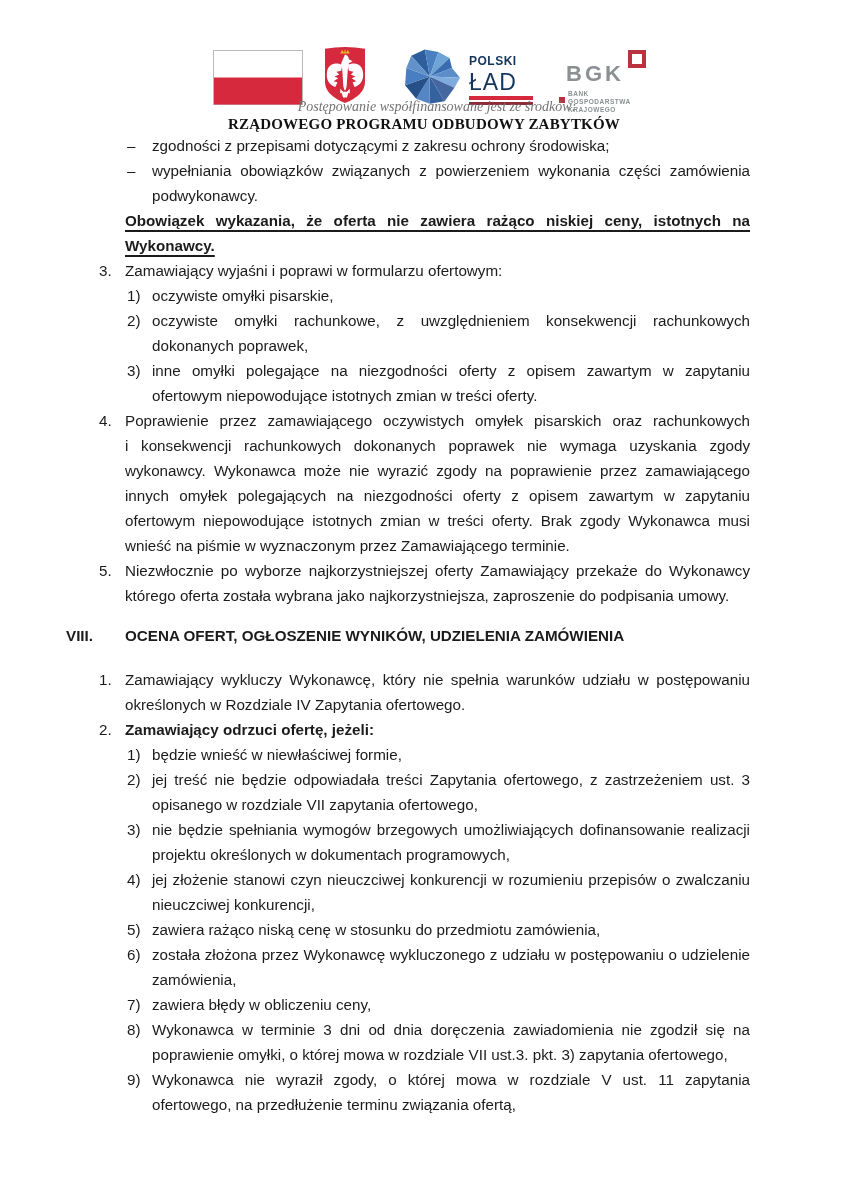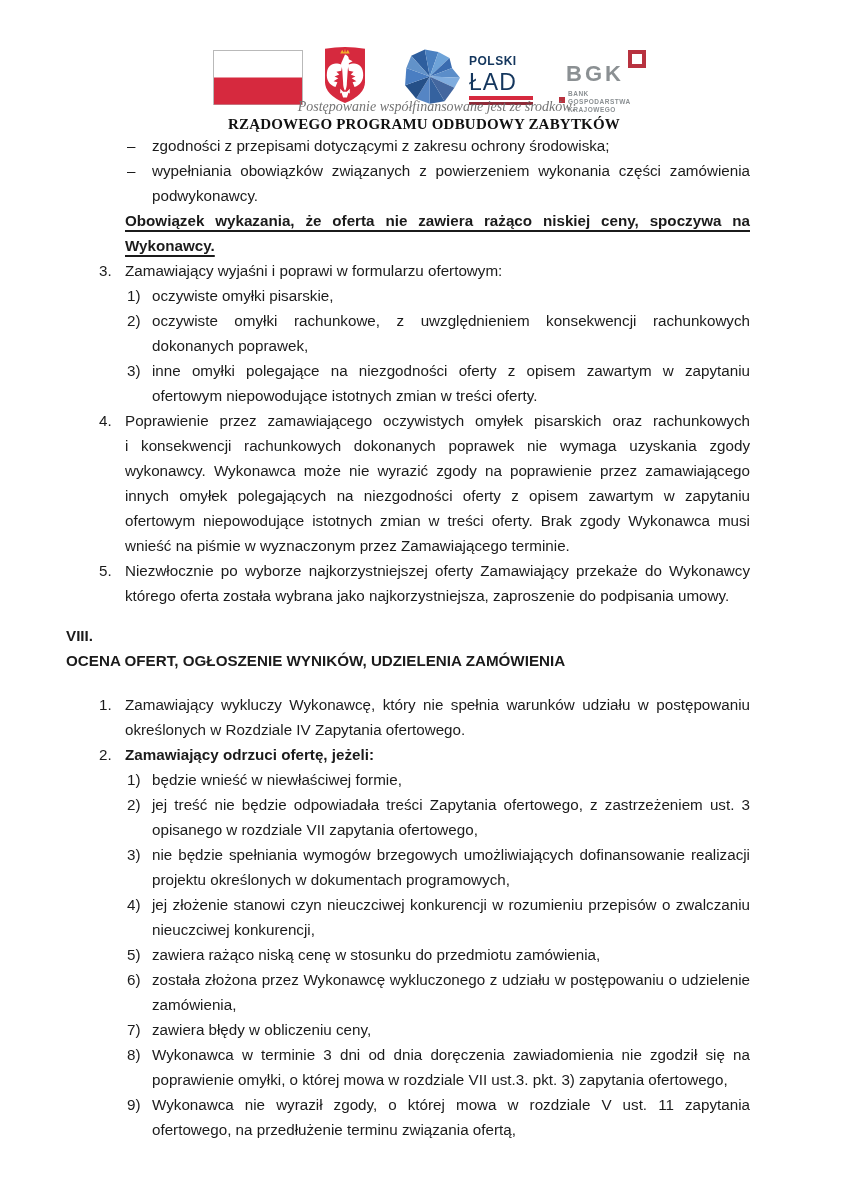--- a/index.html
+++ b/index.html
@@ -44,21 +44,21 @@
   .sub-row   { margin-left:127px; }
   .sub-row .num { width:25px; }
   .sub-row .txt { width:598px; }
 
   .note {
     margin-left:125px; width:625px; text-align:justify;
     font-weight:bold; text-decoration:underline;
     text-underline-offset:4px; text-decoration-thickness:1.5px;
   }
 
-  .section-heading { display:flex; margin-left:66px; font-weight:bold; margin-top:15px; margin-bottom:19px;flex-direction:column; }
+  .section-heading { display:flex; margin-left:66px; font-weight:bold; margin-top:15px; margin-bottom:19px; }
   .section-heading .num { width:59px; }
   .section-heading .title { width:680px; }
 
   .b { font-weight:bold; }
 </style>
 </head>
 <body>
 
 <div class="page">
 
@@ -128,21 +128,21 @@
 
     <div class="row sub-row">
       <span class="num">–</span>
       <span class="txt">zgodności z przepisami dotyczącymi z zakresu ochrony środowiska;</span>
     </div>
     <div class="row sub-row">
       <span class="num">–</span>
       <span class="txt">wypełniania obowiązków związanych z powierzeniem wykonania części zamówienia podwykonawcy.</span>
     </div>
 
-    <div class="note">Obowiązek wykazania, że oferta nie zawiera rażąco niskiej ceny, spoczywa na Wykonawcy.</div>
+    <div class="note">Obowiązek wykazania, że oferta nie zawiera rażąco niskiej ceny, istotnych na Wykonawcy.</div>
 
     <div class="row main-row">
       <span class="num">3.</span>
       <span class="txt">Zamawiający wyjaśni i poprawi w formularzu ofertowym:</span>
     </div>
     <div class="row sub-row">
       <span class="num">1)</span>
       <span class="txt">oczywiste omyłki pisarskie,</span>
     </div>
     <div class="row sub-row">

